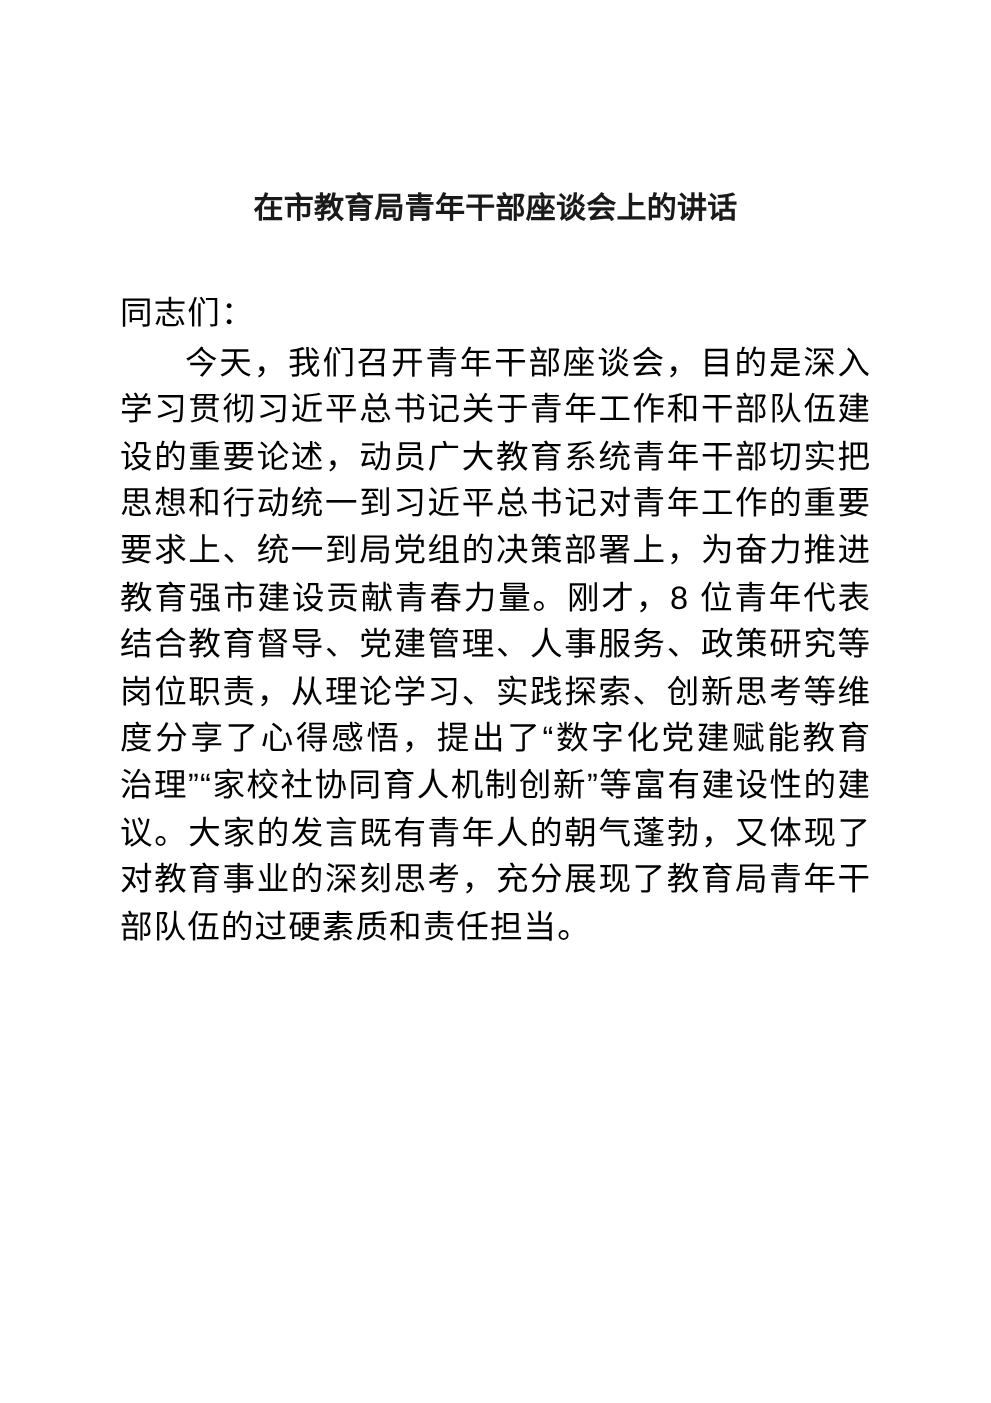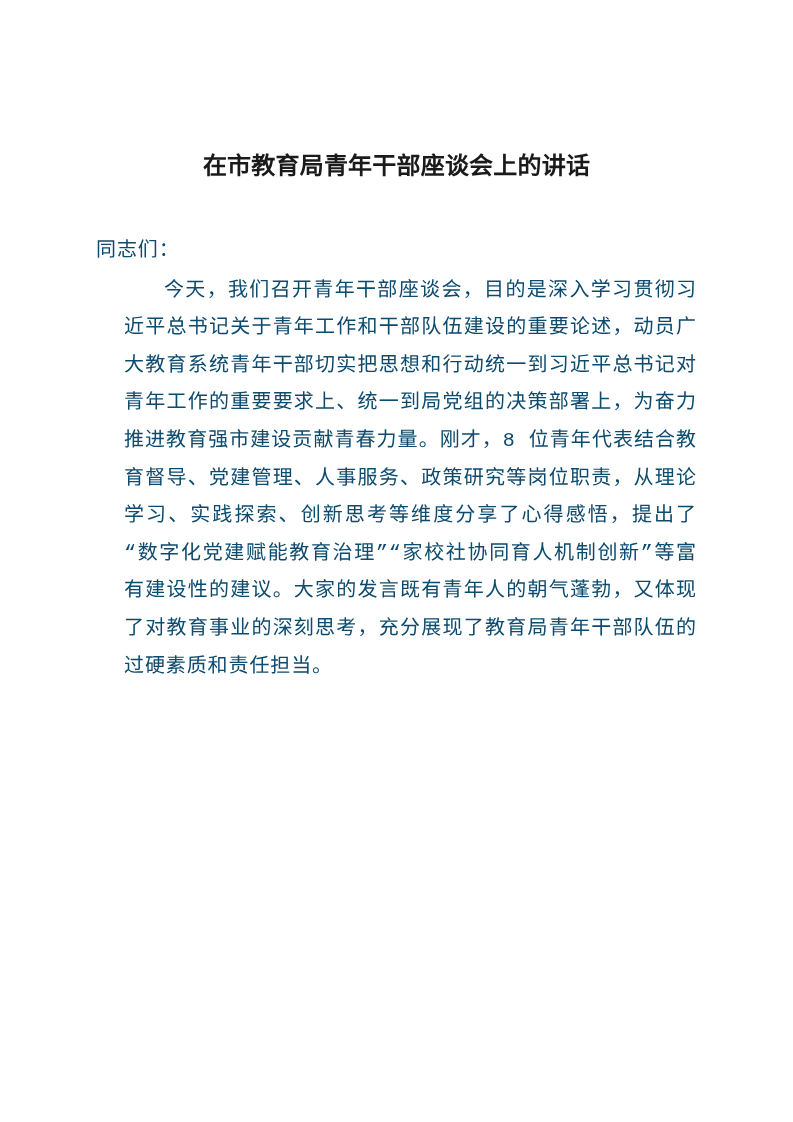--- a/index.html
+++ b/index.html
@@ -31,44 +31,43 @@
     font-size: 24px;
     line-height: 34px;
     color: #1a1a1a;
     text-align: center;
     margin: 0;
     padding-top: 149px;
     letter-spacing: 0.2px;
   }
 
   .para {
-    font-family: Liberation Mono, monospace;
-    font-size: 20px;
+    font-family: Liberation Sans, sans-serif;
+    font-size: 26px;
     line-height: 37.6px;
-    color: #0c4a6e;
+    color: #000000;
     margin: 0;
     text-align: justify;
     text-justify: inter-character;
     text-align-last: left;
     letter-spacing: 0.9px;
     word-break: break-all;
   }
 
   .para-salutation {
     padding-top: 49px;
     text-indent: 0;
   }
 
   .para-indent {
     text-indent: 2em;
   }
 
   .para-body-1 {
     padding-top: 2px;
-    margin-left: 28px;
   }
 
   .para-body-2 {
     padding-top: 2px;
   }
 </style>
 </head>
 <body>
 
 <div class="page">

